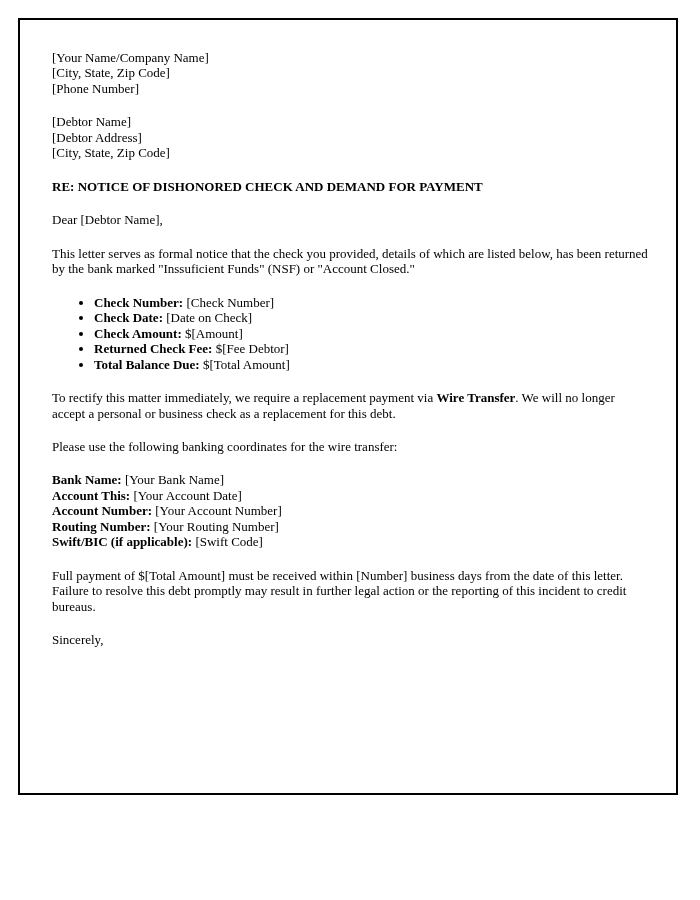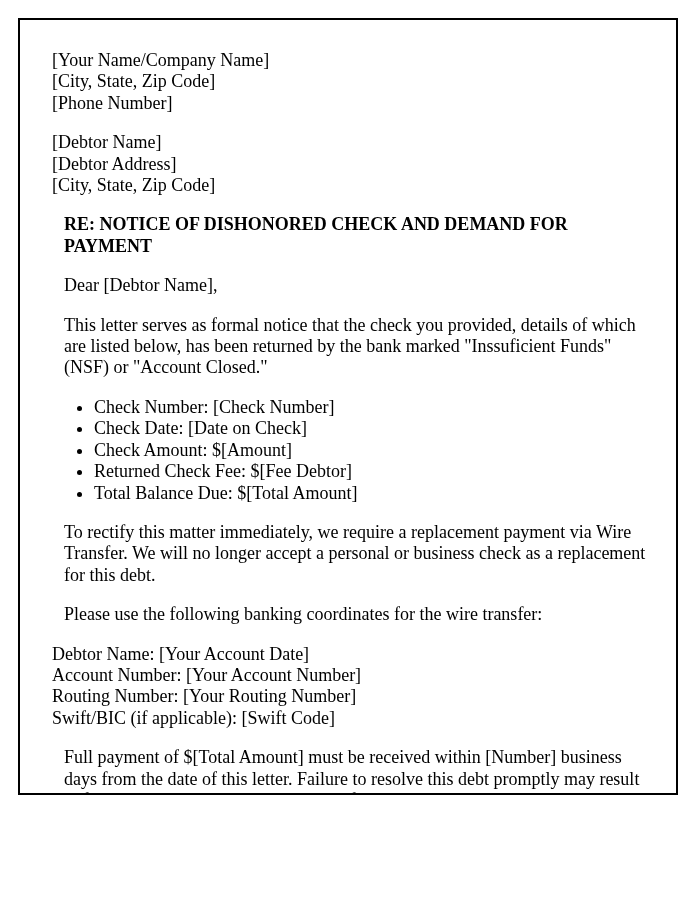--- a/index.html
+++ b/index.html
@@ -21,34 +21,34 @@
     width: 660px;
     height: 777px;
     box-sizing: border-box;
     border: 2px solid #000000;
     padding: 30px 28px 20px 32px;
     overflow: hidden;
     background: #ffffff;
   }
   .letter-frame p,
   .letter-frame li {
-    font-size: 18px;
+    font-size: 13px;
     line-height: 1.19;
   }
-  p { margin: 0 0 18px 12px; }
+  p { margin: 0 0 18px 0; }
   .address-block { margin: 0 0 18px 0; }
   .address-block p { margin: 0; }
   .subject { font-weight: bold; }
   ul.check-list {
     margin: 0 0 18px 0;
     padding-left: 42px;
     list-style-type: disc;
   }
   ul.check-list li { margin: 0; }
-  .b { font-weight: normal; }
+  .b { font-weight: bold; }
   .bank-block { margin: 0 0 18px 0; }
   .bank-block p { margin: 0; }
 </style>
 </head>
 <body>
 
 <div class="letter-frame">
 
   <div class="address-block">
     <p>[Your Name/Company Name]</p>
@@ -74,21 +74,22 @@
     <li><span class="b">Check Amount:</span><span> $[Amount]</span></li>
     <li><span class="b">Returned Check Fee:</span><span> $[Fee Debtor]</span></li>
     <li><span class="b">Total Balance Due:</span><span> $[Total Amount]</span></li>
   </ul>
 
   <p><span>To rectify this matter immediately, we require a replacement payment via </span><span class="b">Wire Transfer</span><span>. We will no longer accept a personal or business check as a replacement for this debt.</span></p>
 
   <p>Please use the following banking coordinates for the wire transfer:</p>
 
   <div class="bank-block">
-    <p><span class="b">Debtor Name:</span><span> [Your Account Date]</span></p>
+    <p><span class="b">Bank Name:</span><span> [Your Bank Name]</span></p>
+    <p><span class="b">Account This:</span><span> [Your Account Date]</span></p>
     <p><span class="b">Account Number:</span><span> [Your Account Number]</span></p>
     <p><span class="b">Routing Number:</span><span> [Your Routing Number]</span></p>
     <p><span class="b">Swift/BIC (if applicable):</span><span> [Swift Code]</span></p>
   </div>
 
   <p>Full payment of $[Total Amount] must be received within [Number] business days from the date of this letter. Failure to resolve this debt promptly may result in further legal action or the reporting of this incident to credit bureaus.</p>
 
 
   <p>Sincerely,</p>
 

